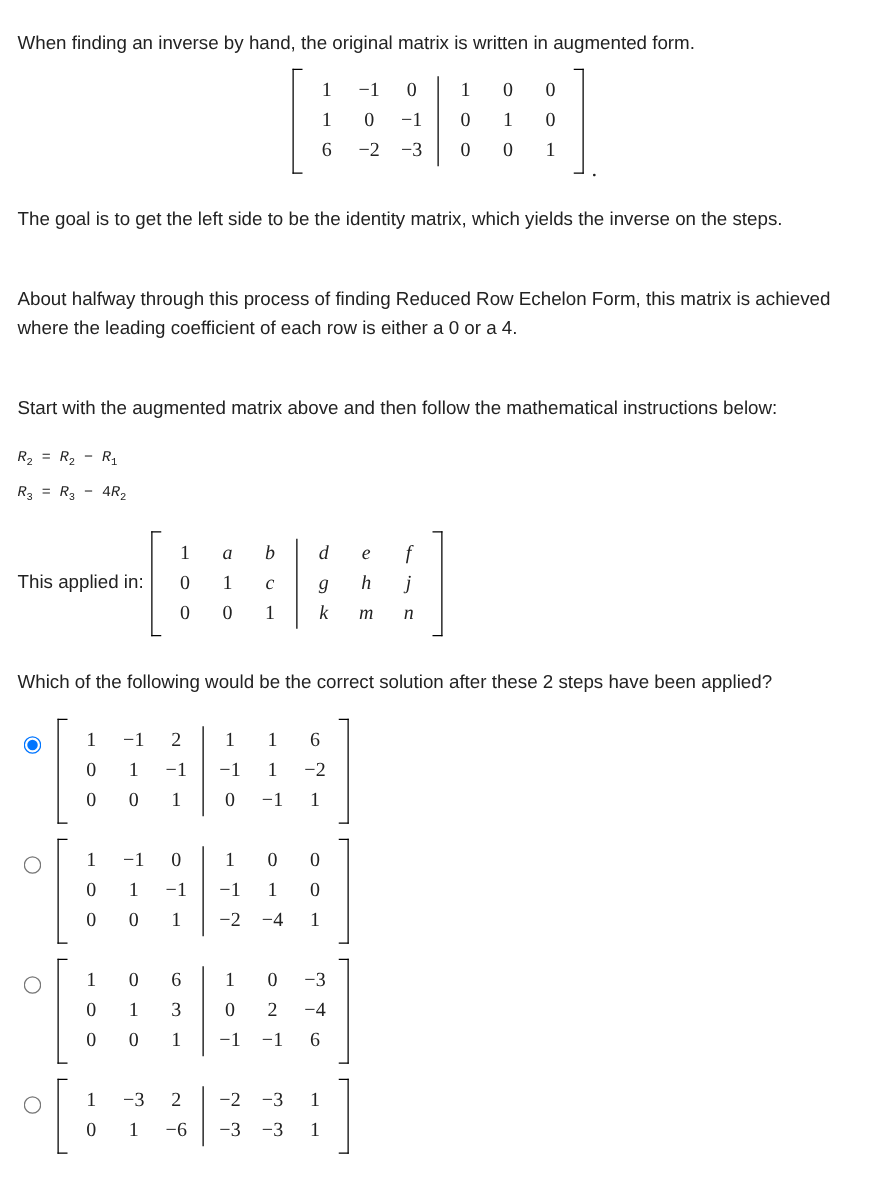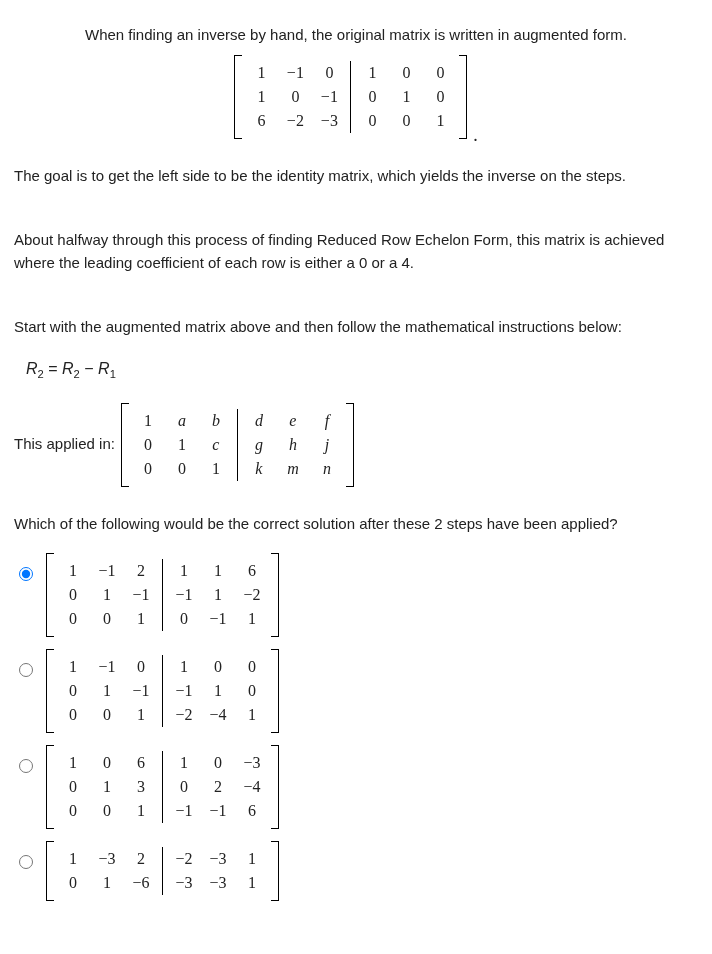--- a/index.html
+++ b/index.html
@@ -9,21 +9,21 @@
     margin: 0;
     padding: 14px 14px 30px 14px;
     width: 712px;
     box-sizing: border-box;
     line-height: 1.5;
   }
   p {
     margin: 10px 0 18px 0;
     font-family: -apple-system, BlinkMacSystemFont, "Segoe UI", Arial, sans-serif;
   }
-  p.tight { margin-bottom: 8px; text-align: center; }
+  p.tight { margin-bottom: 8px; }
   .matrix-center {
     text-align: center;
     margin: 8px 0 16px 0;
   }
   .matrix {
     display: inline-flex;
     align-items: center;
     font-family: "Cambria Math", Georgia, serif;
     font-size: 16px;
   }
@@ -63,23 +63,23 @@
     margin-left: 4px;
     padding-left: 4px;
   }
   .dot {
     display: inline-block;
     font-size: 18px;
     vertical-align: middle;
     margin-left: 2px;
   }
   .steps {
-    margin: 12px 0 20px 12px;
-    font-family: Liberation Sans, sans-serif;
-    font-size: 16px;
+    margin: 12px 0 20px 0;
+    font-family: Liberation Mono, monospace;
+    font-size: 12px;
   }
   .steps div { margin-bottom: 8px; }
   .sub { font-size: 0.7em; vertical-align: sub; }
   .resrow {
     display: flex;
     align-items: center;
     gap: 6px;
     font-family: -apple-system, BlinkMacSystemFont, "Segoe UI", Arial, sans-serif;
     margin-bottom: 26px;
   }
@@ -153,20 +153,23 @@
 
 <p>About halfway through this process of finding Reduced Row Echelon Form, this matrix is achieved where the leading coefficient of each row is either a 0 or a 4.</p>
 
 <div class="spacer"></div>
 
 <p>Start with the augmented matrix above and then follow the mathematical instructions below:</p>
 
 <div class="steps">
   <div>
     <i>R</i><span class="sub">2</span><span> = </span><i>R</i><span class="sub">2</span><span> − </span><i>R</i><span class="sub">1</span>
+  </div>
+  <div>
+    <i>R</i><span class="sub">3</span><span> = </span><i>R</i><span class="sub">3</span><span> − 4</span><i>R</i><span class="sub">2</span>
   </div>
 </div>
 
 <div class="resrow">
   <span>This applied in:</span>
   <span class="matrix">
     <span class="br-l"></span>
     <span class="mbody">
       <span class="mcol">
         <span>1</span>

